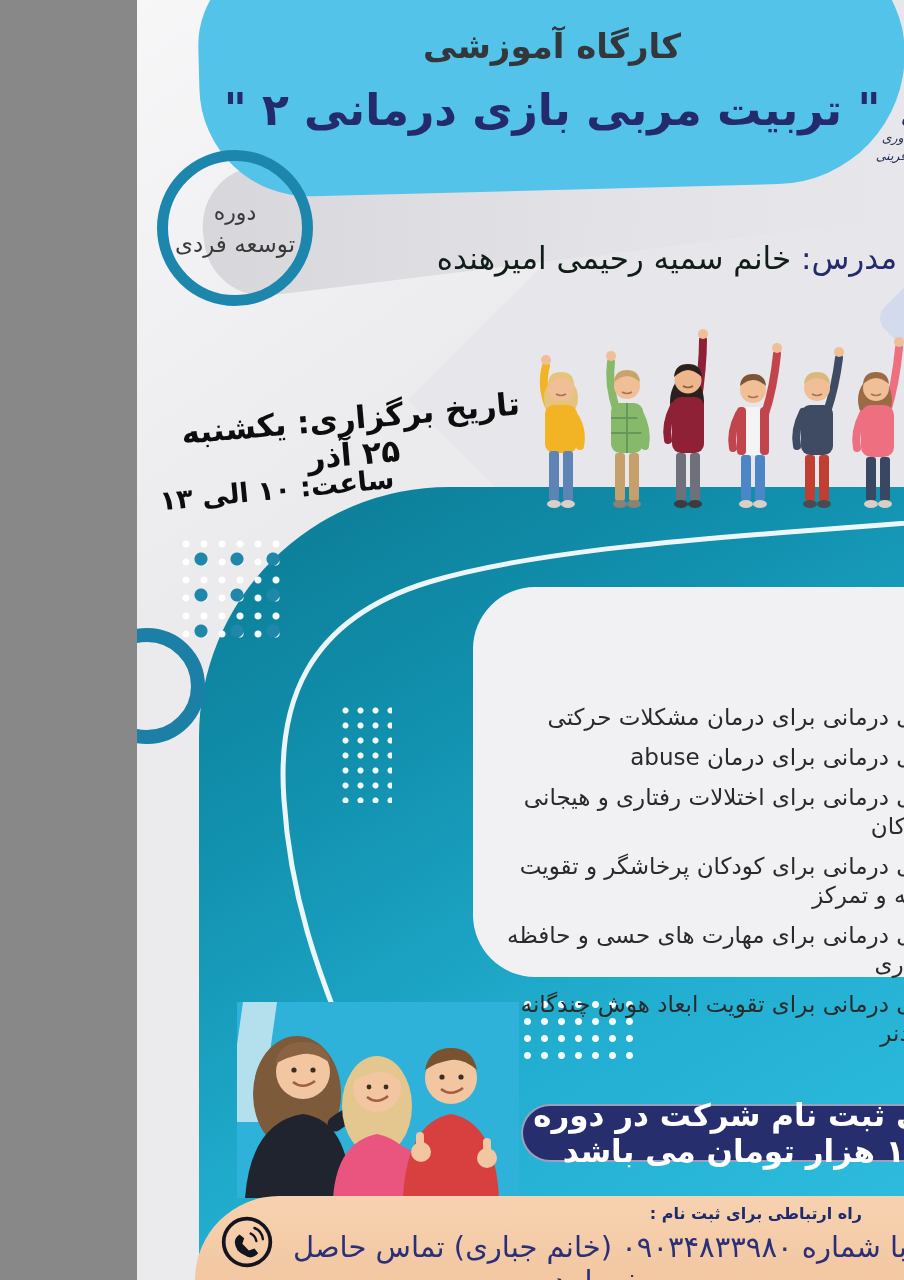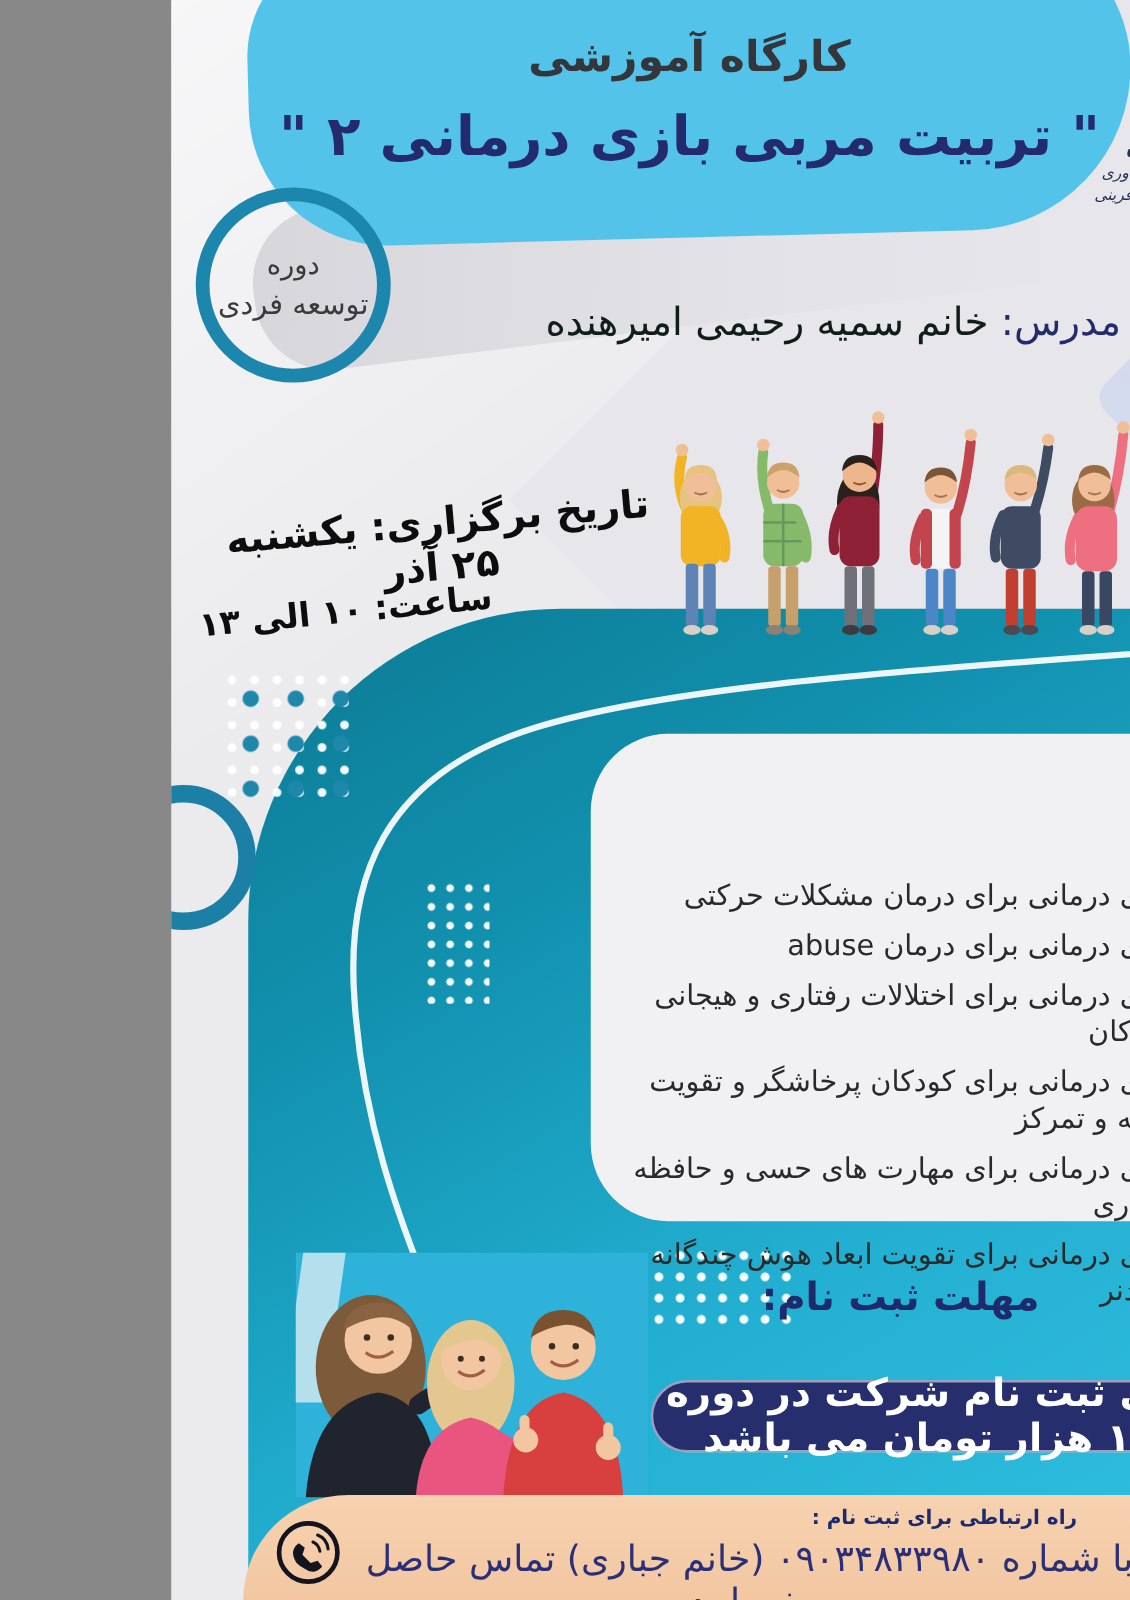--- a/index.html
+++ b/index.html
@@ -304,21 +304,20 @@
       <li>
           <span class="blt">✳</span>
           <span>بازی درمانی برای تقویت ابعاد هوش چندگانه گاردنر</span>
         </li>
     </ul>
   </div>
 
   <div class="abs dots-deadline-left"></div>
   <div class="abs dots-deadline-right"></div>
   <div class="abs deadline">
-    <span>مهلت ثبت نام:</span>
   </div>
 
   <div class="abs fee-pill">
     <span>هزینه ی ثبت نام شرکت در دوره مبلغ ۱۵۰ هزار تومان می باشد</span>
   </div>
 
   <svg class="abs photo-bottom" viewBox="0 0 282 196">
     <rect x="0" y="0" width="282" height="196" fill="#2eb2da"></rect>
     <rect x="6" y="0" width="34" height="120" fill="#eef3f6" opacity=".7" transform="skewX(-8)"></rect>
 

